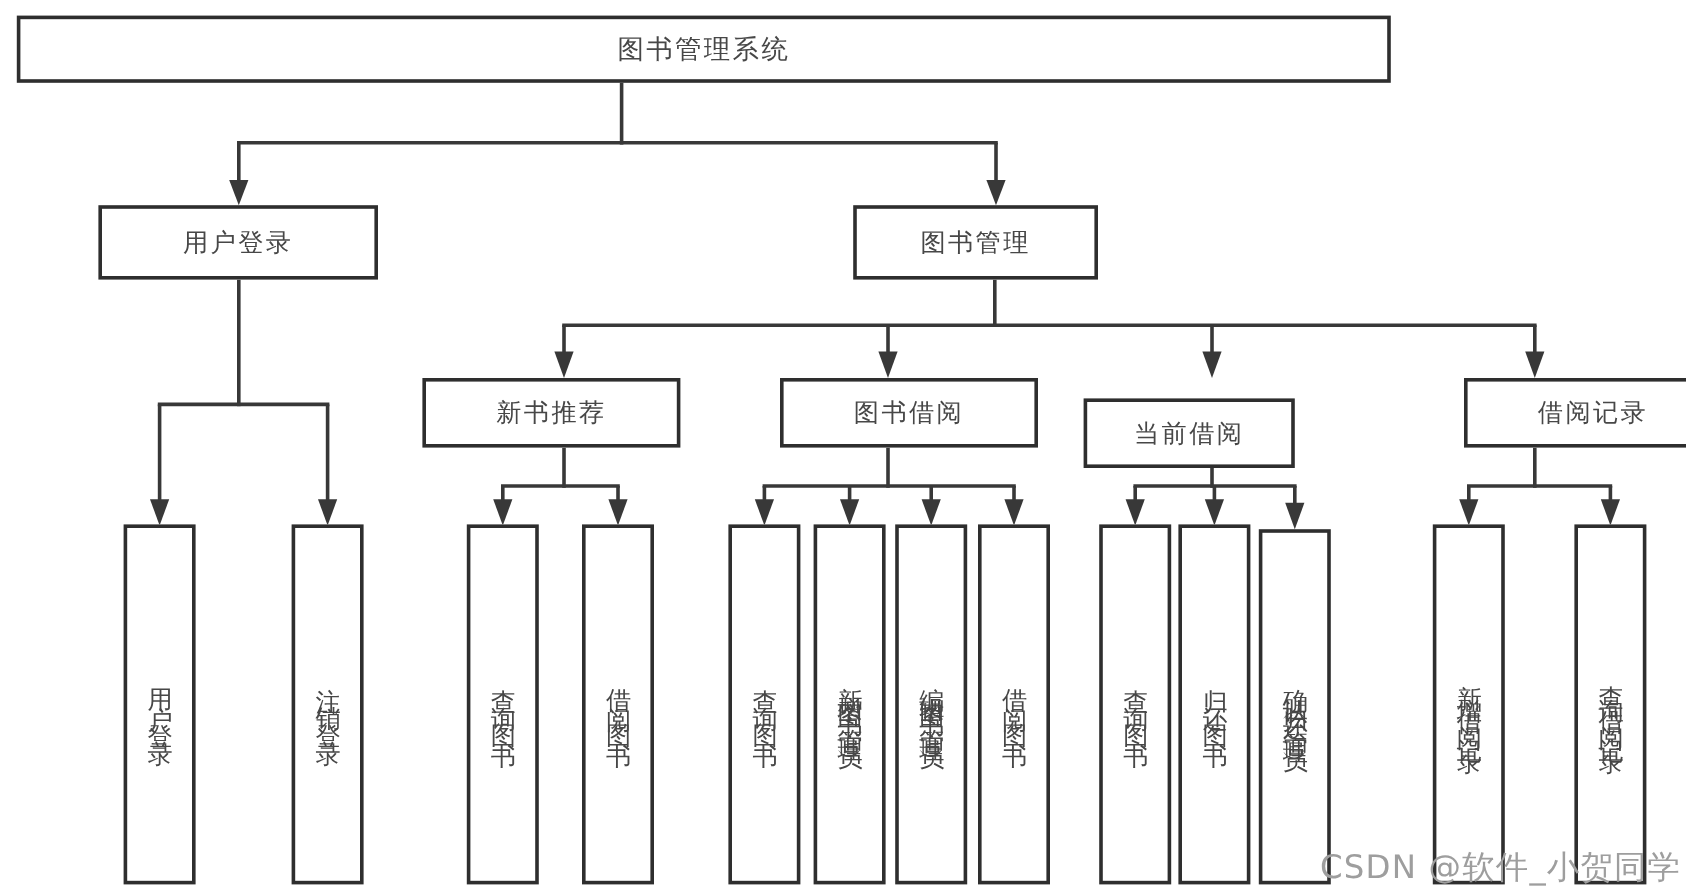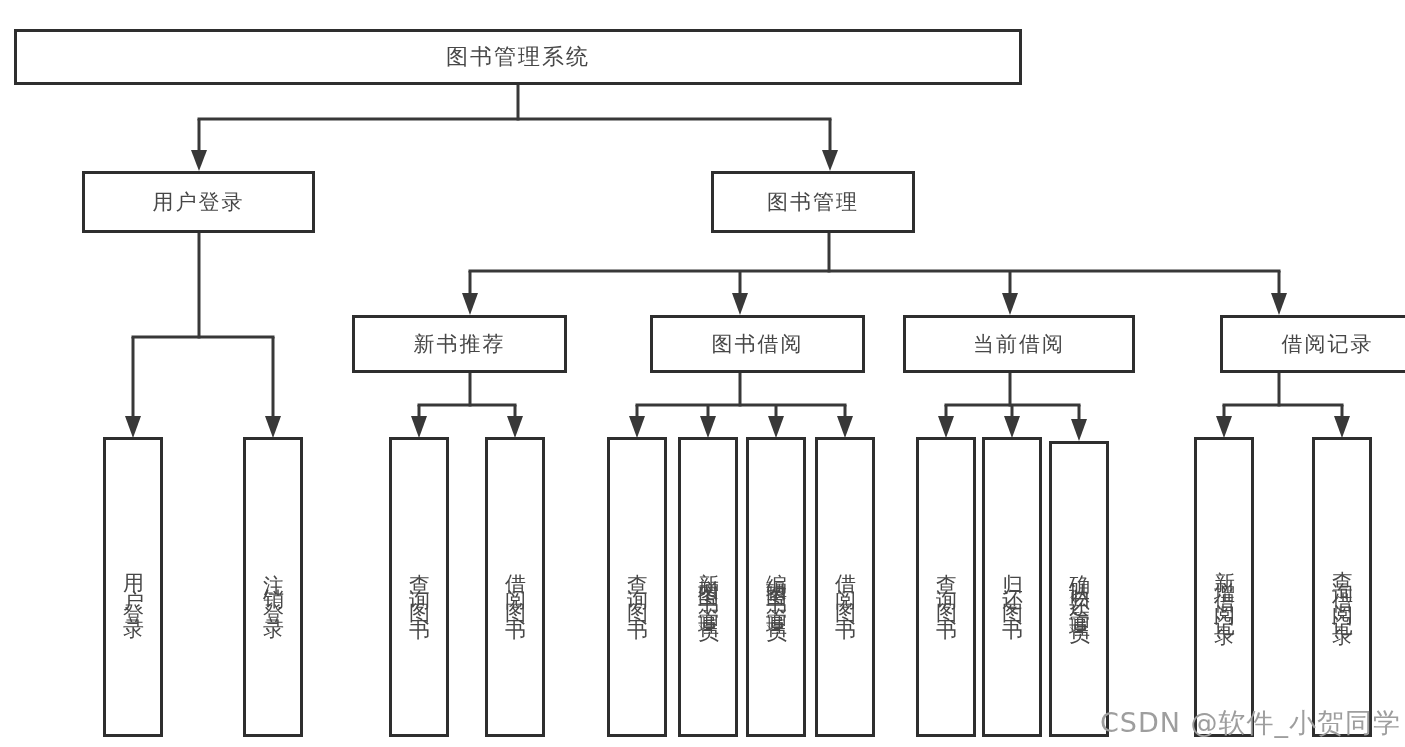--- a/index.html
+++ b/index.html
@@ -132,28 +132,28 @@
     <g>
       <line class="cline" x1="1279" y1="373" x2="1279" y2="406.5"></line>
       <line class="cline" x1="1222.5" y1="405" x2="1343.5" y2="405"></line>
       <line class="cline" x1="1224" y1="405" x2="1224" y2="419"></line>
       <polygon class="ahead" points="1216,416 1232,416 1224,438"></polygon>
       <line class="cline" x1="1342" y1="405" x2="1342" y2="419"></line>
       <polygon class="ahead" points="1334,416 1350,416 1342,438"></polygon>
     </g>
   </svg>
 
-  <div class="box hbox" style="left:14px; top:13px; width:1008px; height:56px; font-size:22px;margin-top:16px;">图书管理系统</div>
+  <div class="box hbox" style="left:14px; top:13px; width:1145px; height:56px; font-size:22px;">图书管理系统</div>
 
   <div class="box hbox" style="left:82px; top:171px; width:233px; height:62px;">用户登录</div>
   <div class="box hbox" style="left:711px; top:171px; width:204px; height:62px;">图书管理</div>
 
   <div class="box hbox" style="left:352px; top:315px; width:215px; height:58px;">新书推荐</div>
   <div class="box hbox" style="left:633px; top:315px; width:215px; height:58px;margin-left:17px;">图书借阅</div>
-  <div class="box hbox" style="left:903px; top:315px; width:232px; height:58px;font-family:Liberation Serif, serif;">当前借阅</div>
+  <div class="box hbox" style="left:903px; top:332px; width:176px; height:58px;font-family:Liberation Serif, serif;">当前借阅</div>
   <div class="box hbox" style="left:1172px; top:315px; width:215px; height:58px;margin-left:48px;">借阅记录</div>
 
   <div class="box vbox" style="left:103px; top:437px;">
     <span class="vtext">用户登录</span>
   </div>
   <div class="box vbox" style="left:243px; top:437px;">
     <span class="vtext">注销登录</span>
   </div>
 
   <div class="box vbox" style="left:389px; top:437px;">

